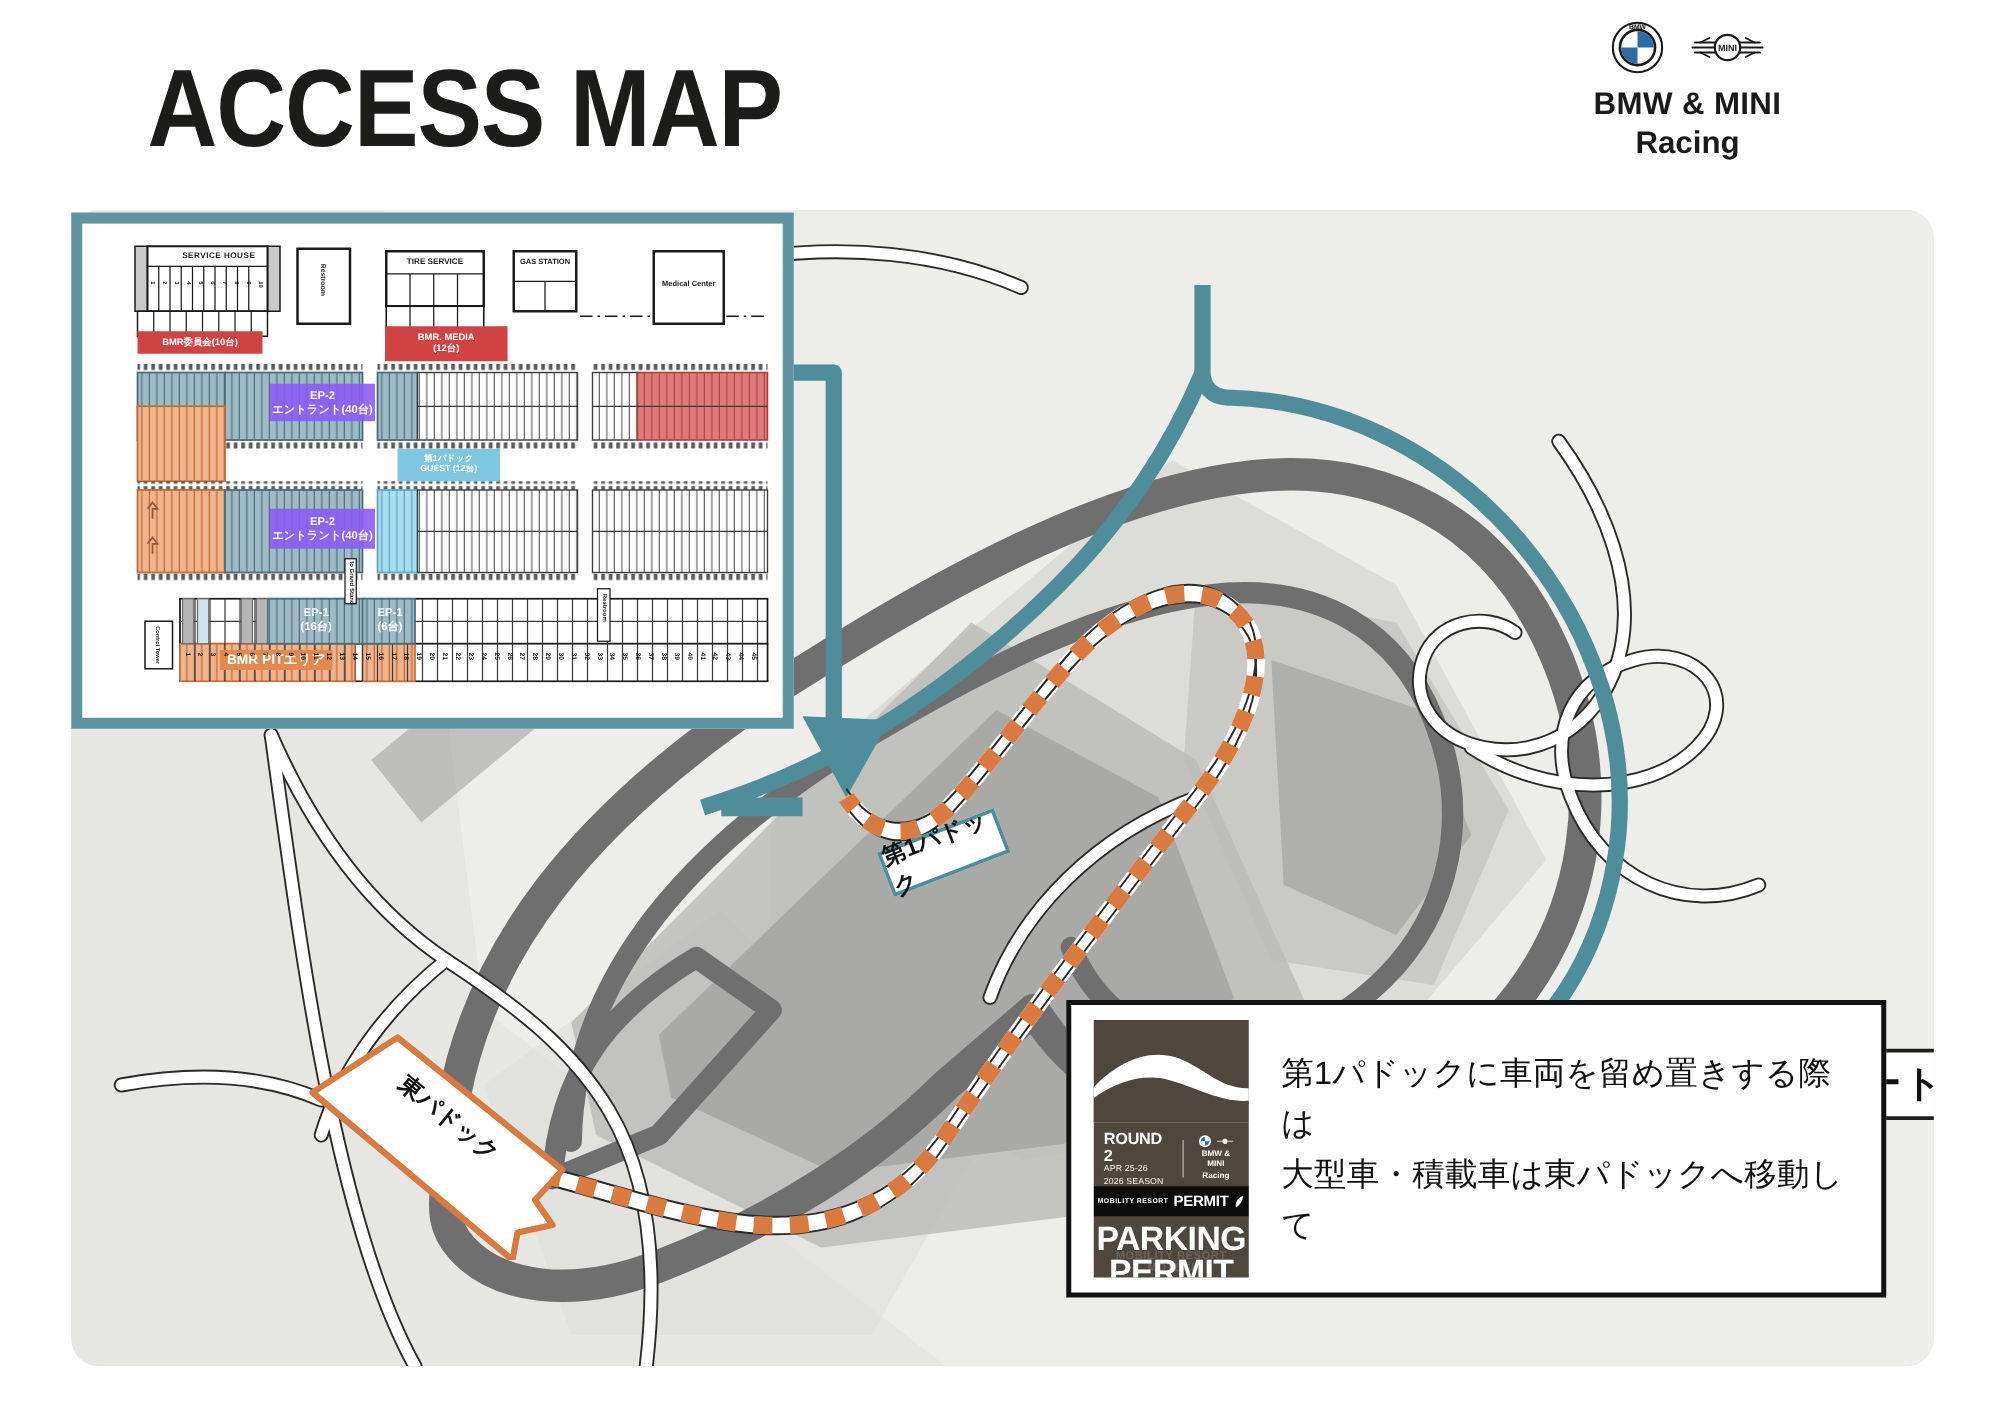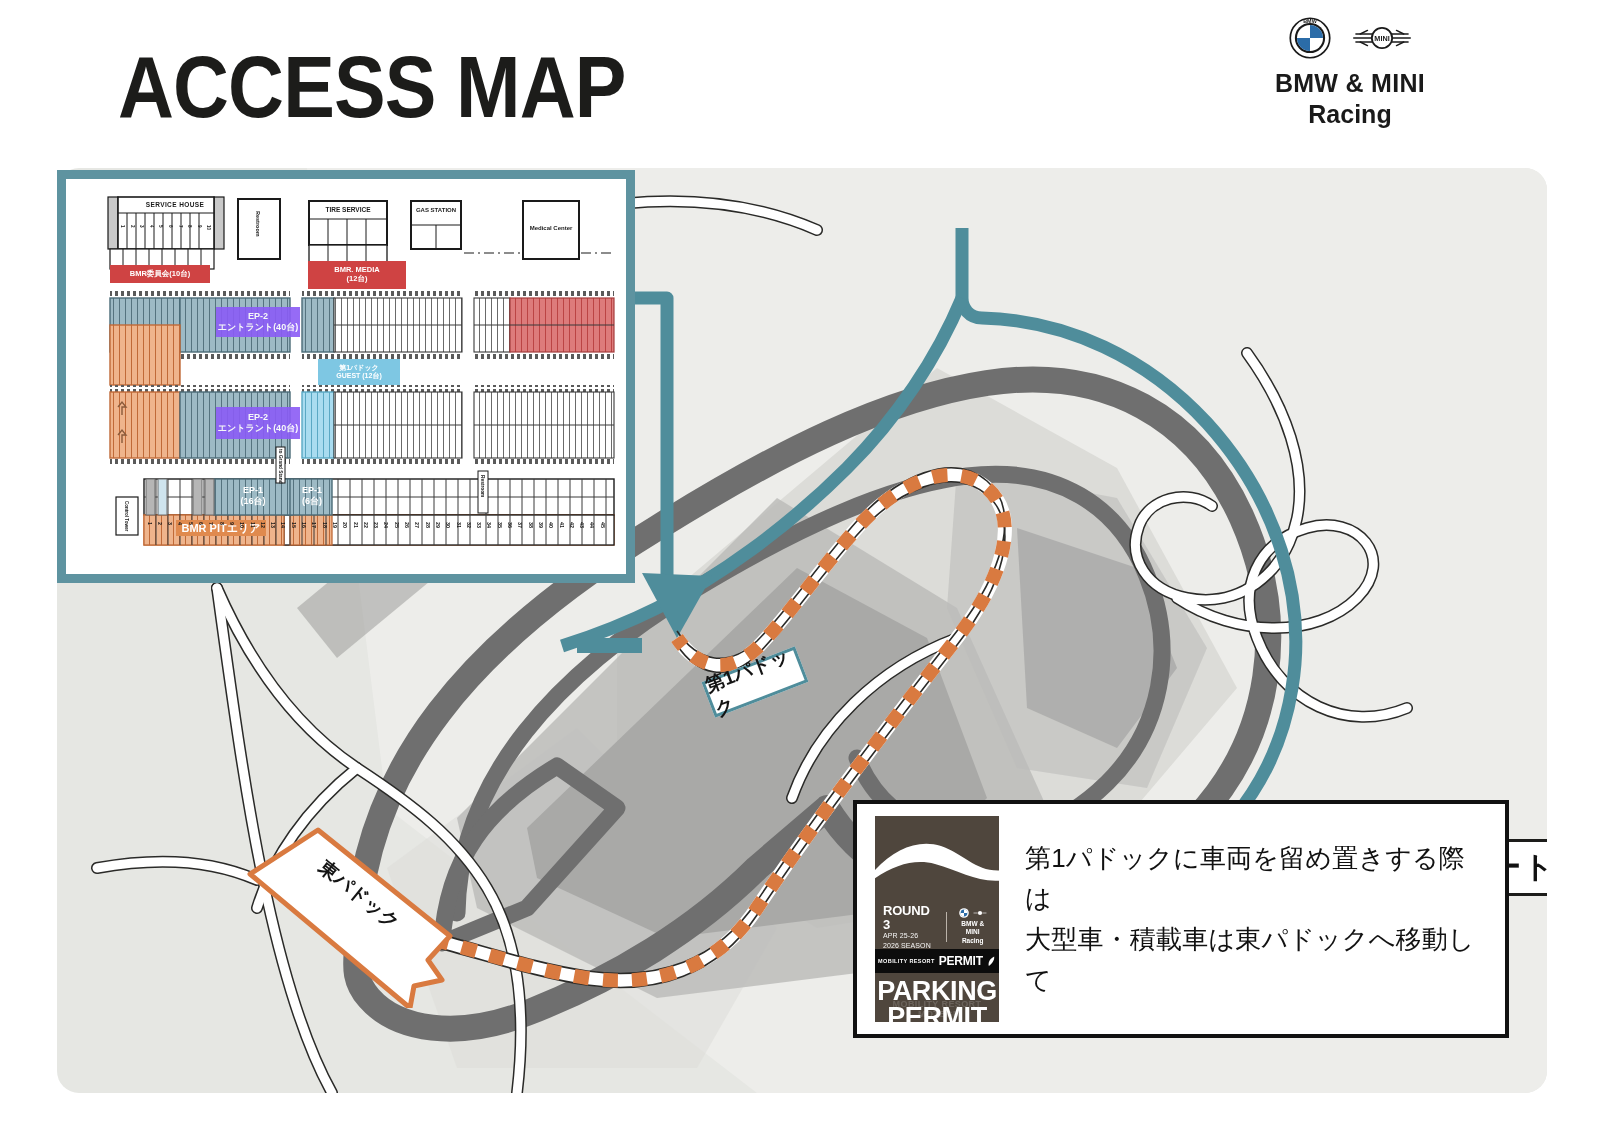--- a/index.html
+++ b/index.html
@@ -492,21 +492,21 @@
   </div>
 
   <div class="notice">
     <div class="permit-card">
       <svg class="permit-swoosh" viewBox="0 0 136 76">
         <path d="M-4 60 C18 30, 46 16, 72 24 C96 32, 108 52, 136 48 L136 76 L-4 76 Z" fill="#fff"></path>
         <path d="M-4 64 C20 44, 44 36, 66 42 C92 49, 110 62, 136 58 L136 76 L-4 76 Z" fill="#4f463d"></path>
       </svg>
       <div class="permit-mid">
         <div>
-          <div class="permit-round">ROUND 3</div>
+          <div class="permit-round">ROUND 2</div>
           <div class="permit-dates">APR 25-26</div>
           <div class="permit-dates">2026 SEASON</div>
         </div>
         <div class="permit-div"></div>
         <div class="permit-right">
           <div class="permit-bmw-row">
             <svg width="10" height="10" viewBox="0 0 100 100">
               <circle cx="50" cy="50" r="48" fill="#fff"></circle>
                 <circle cx="50" cy="50" r="34" fill="#2b6ca8"></circle>
               <path d="M50 16 A34 34 0 0 1 84 50 L50 50 Z" fill="#fff"></path>

